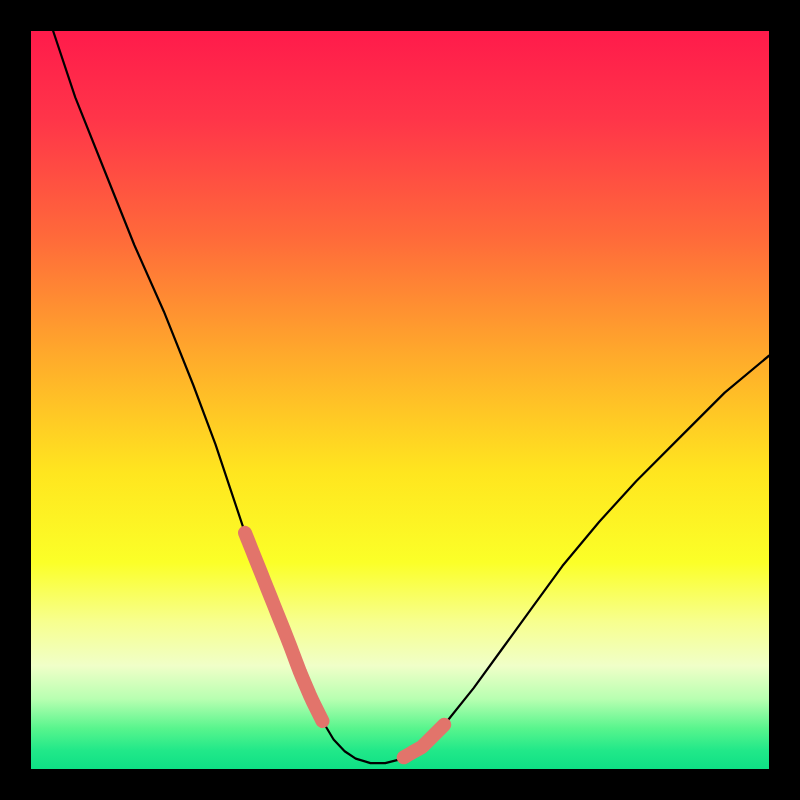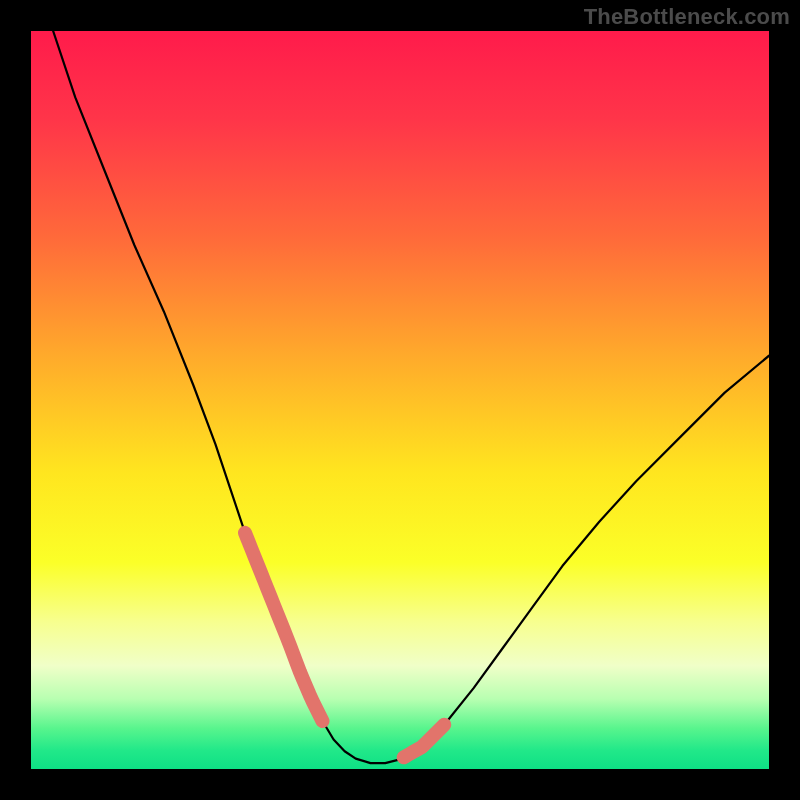--- a/index.html
+++ b/index.html
@@ -45,21 +45,20 @@
     inset: 0;
     width: 100%;
     height: 100%;
   }
 </style>
 </head>
 <body>
 
 <div class="stage">
 
-  <div class="watermark">TheBottleneck.com</div>
 
   <div class="plot-area">
 
     <svg class="gradient" viewBox="0 0 738 738" preserveAspectRatio="none">
       <defs>
         <linearGradient id="bg-grad" x1="0" y1="0" x2="0" y2="1">
             <stop offset="0%" stop-color="#ff1b4b"></stop>
             <stop offset="12%" stop-color="#ff3549"></stop>
             <stop offset="28.000000000000004%" stop-color="#ff6a3a"></stop>
             <stop offset="45%" stop-color="#ffae2a"></stop>

